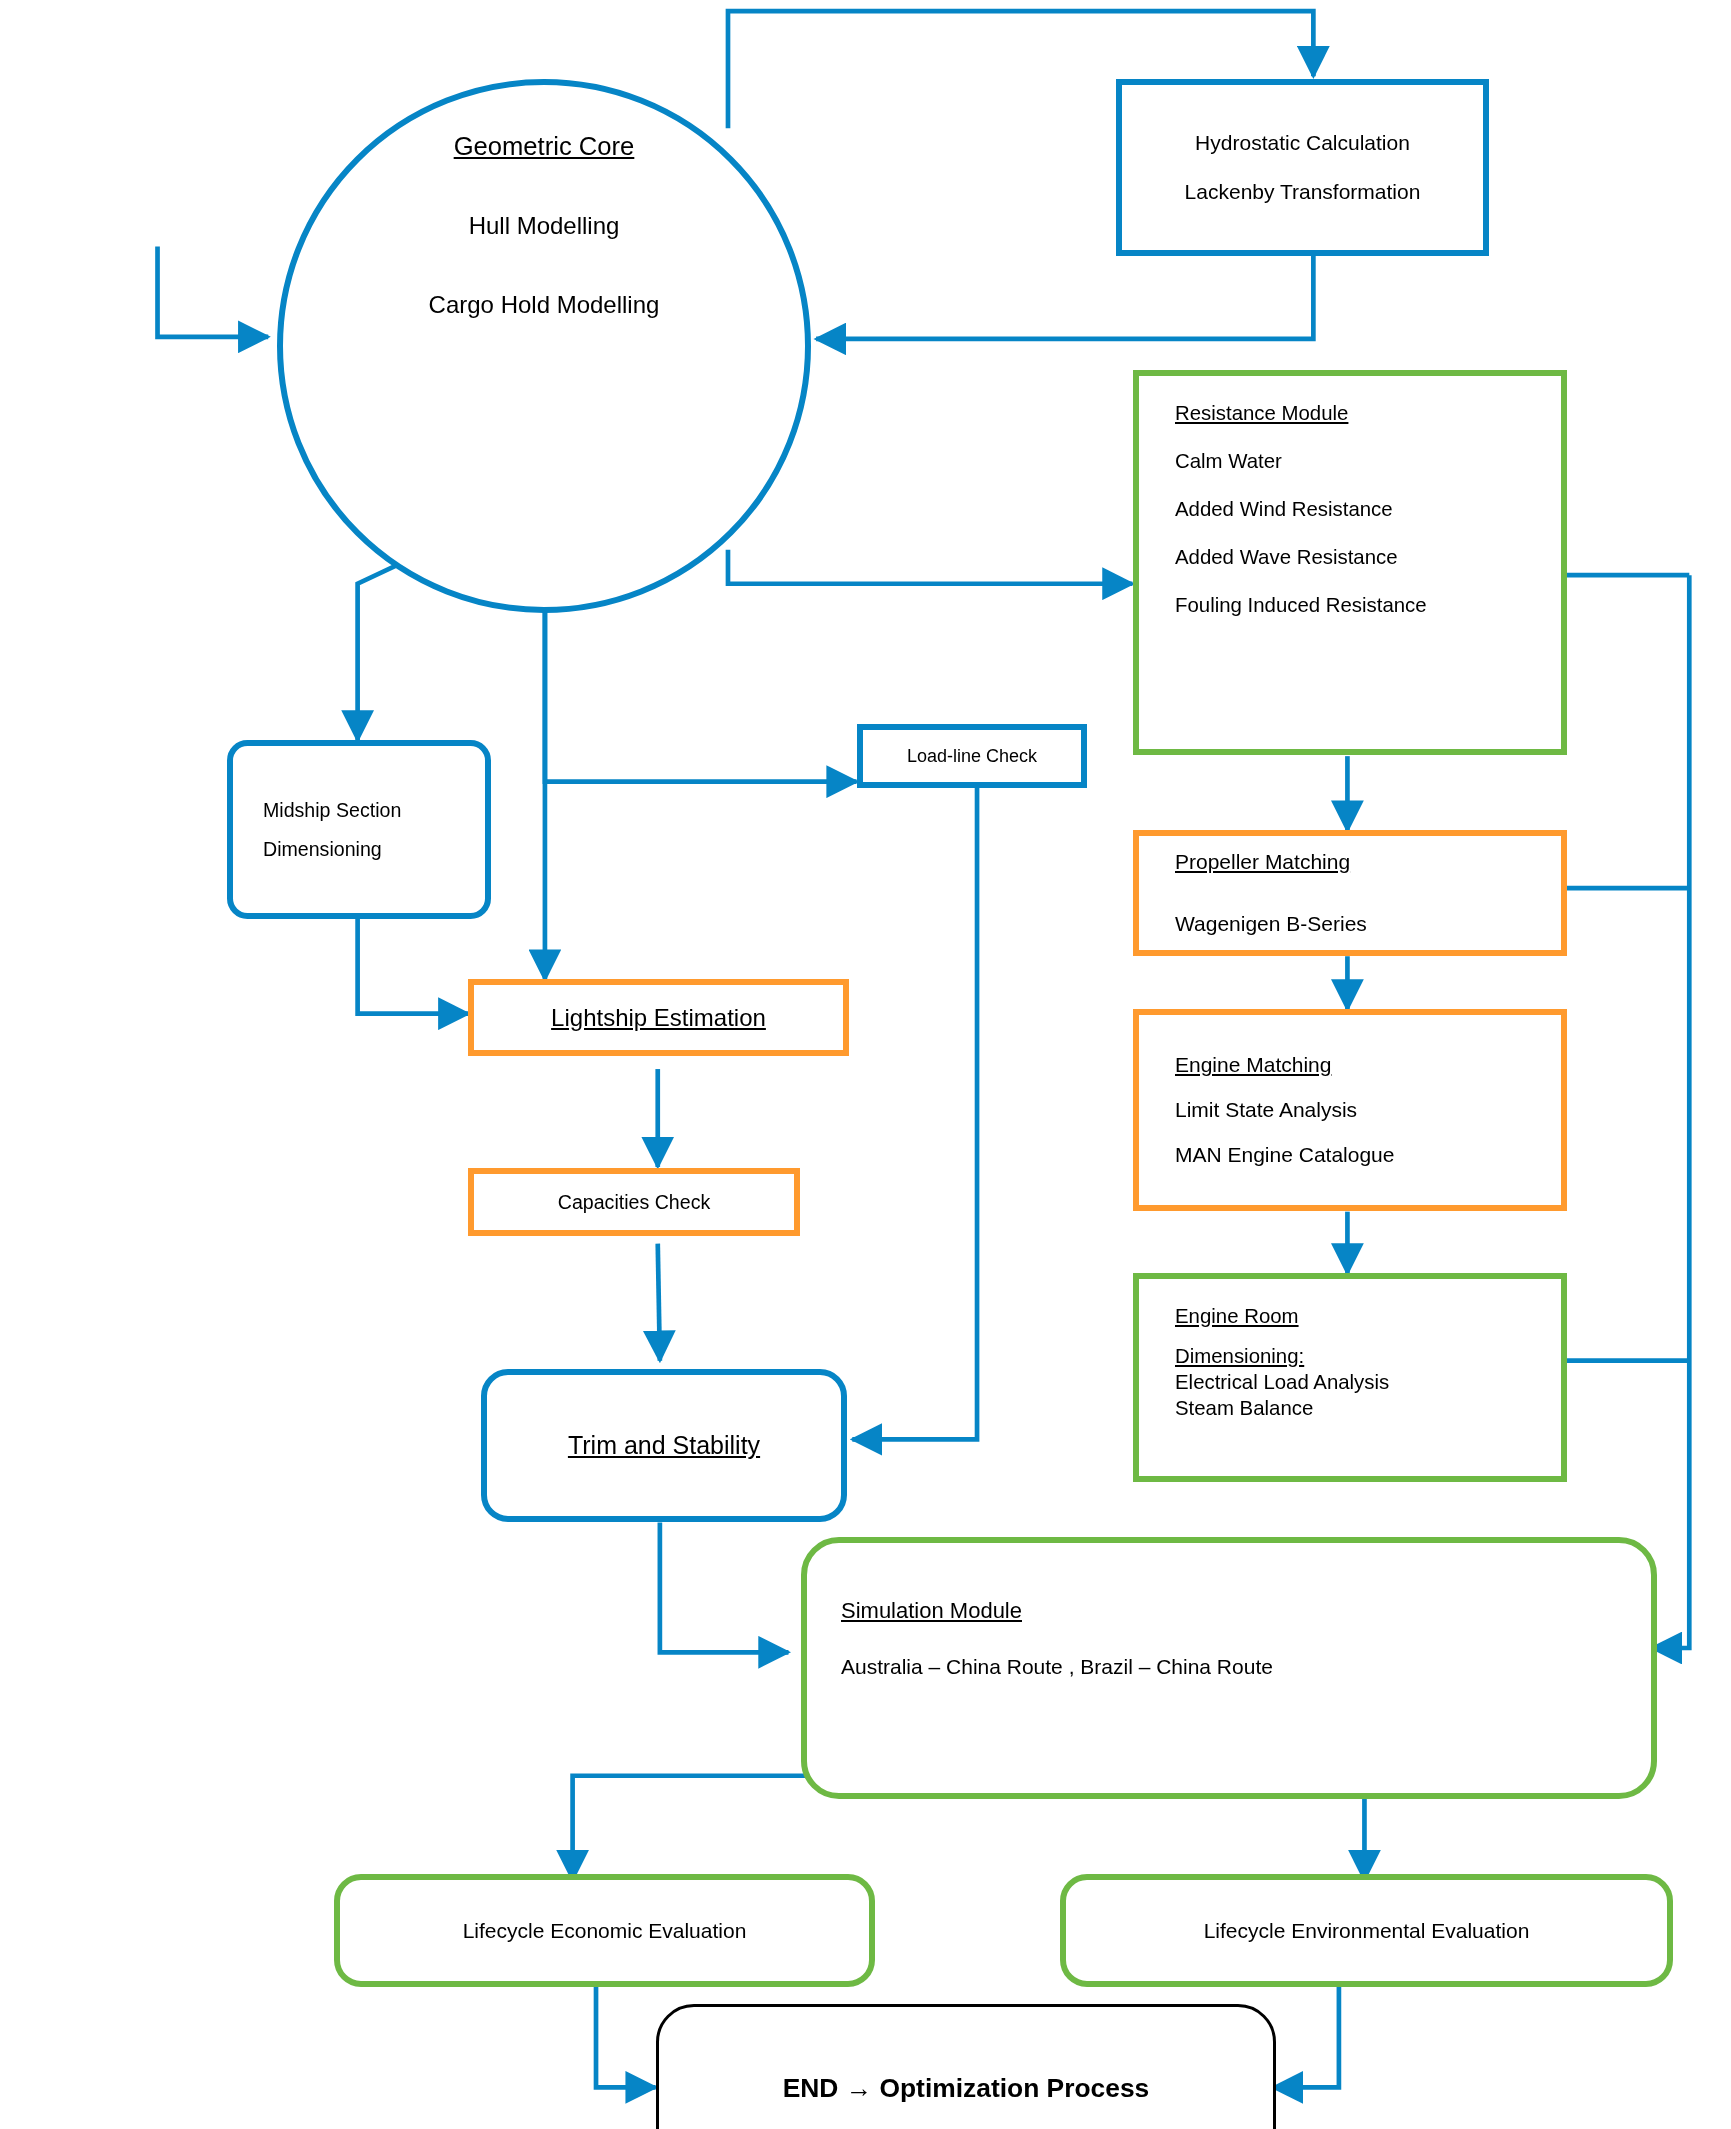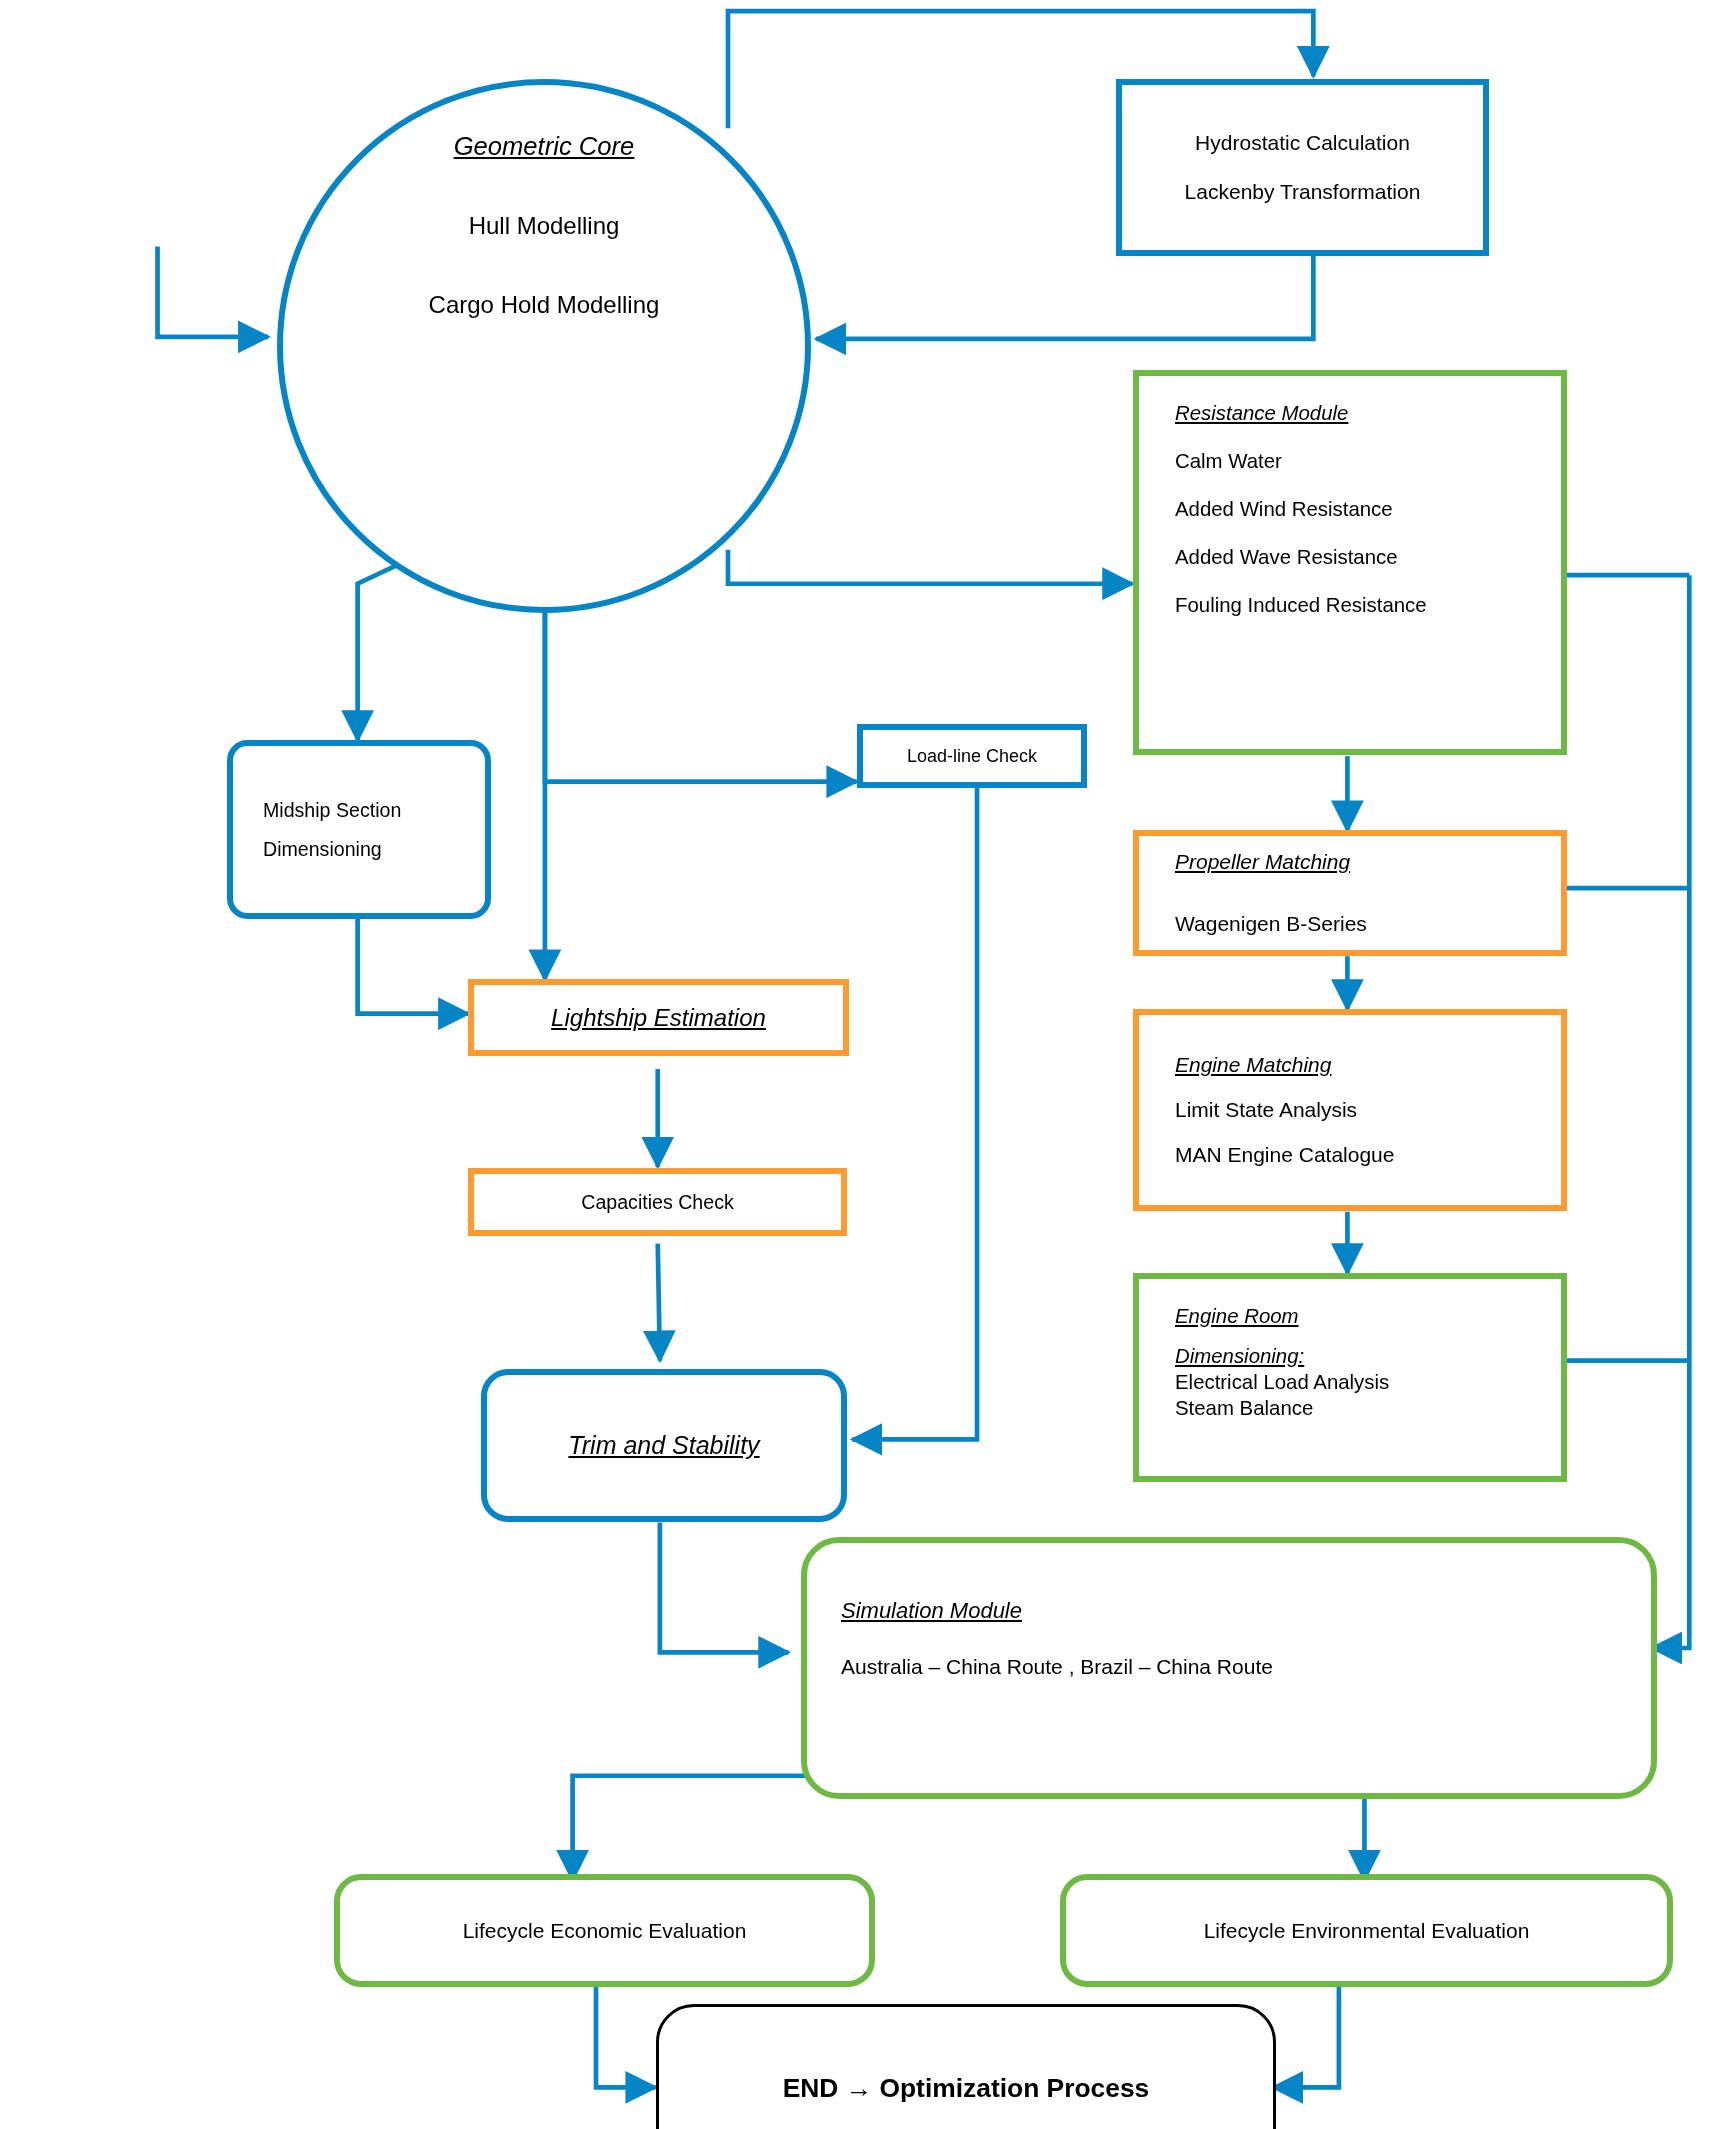--- a/index.html
+++ b/index.html
@@ -31,21 +31,21 @@
     background: #ffffff;
     display: flex;
     flex-direction: column;
     justify-content: center;
     color: #000000;
   }
   .node .line {
     display: block;
     white-space: nowrap;
   }
-  .u { text-decoration: underline; font-style: italic; }
+  .u { text-decoration: underline; }
   .ctr { text-align: center; }
   .lft { text-align: left; }
 
   
   .blue   { border: 6px solid #0685C6; }
   .green  { border: 6px solid #6EB944; }
   .orange { border: 6px solid #FF9A2E; }
   .black  { border: 3.8px solid #000000; }
 
   .r-sm  { border-radius: 20.4px; }
@@ -152,21 +152,21 @@
   <div class="node orange r-0" style="left:1133px; top:1009px; width:434px; height:202px; padding-left:36px;">
     <span class="line lft u" style="font-size:21px; margin-bottom:21px;">Engine Matching</span>
     <span class="line lft" style="font-size:21px; margin-bottom:21px;">Limit State Analysis</span>
     <span class="line lft" style="font-size:21px;">MAN Engine Catalogue</span>
   </div>
 
   <div class="node orange r-0" style="left:468px; top:979px; width:381px; height:77px; align-items:center; justify-content:center;">
     <span class="line ctr u" style="font-size:24px;">Lightship Estimation</span>
   </div>
 
-  <div class="node orange r-0" style="left:468px; top:1168px; width:379px; height:68px; align-items:center; justify-content:center;">
+  <div class="node orange r-0" style="left:468px; top:1168px; width:332px; height:68px; align-items:center; justify-content:center;">
     <span class="line ctr" style="font-size:19.6px;">Capacities Check</span>
   </div>
 
   <div class="node green r-0" style="left:1133px; top:1273px; width:434px; height:209px; padding-left:36px; padding-top:25.6px; justify-content:flex-start;">
     <span class="line lft u" style="font-size:20.4px; margin-bottom:17px;">Engine Room </span>
     <span class="line lft u" style="font-size:20.4px; margin-bottom:3.4px;">Dimensioning:</span>
     <span class="line lft" style="font-size:20.4px; margin-bottom:3.4px;">Electrical Load Analysis</span>
     <span class="line lft" style="font-size:20.4px;">Steam Balance</span>
   </div>
 

